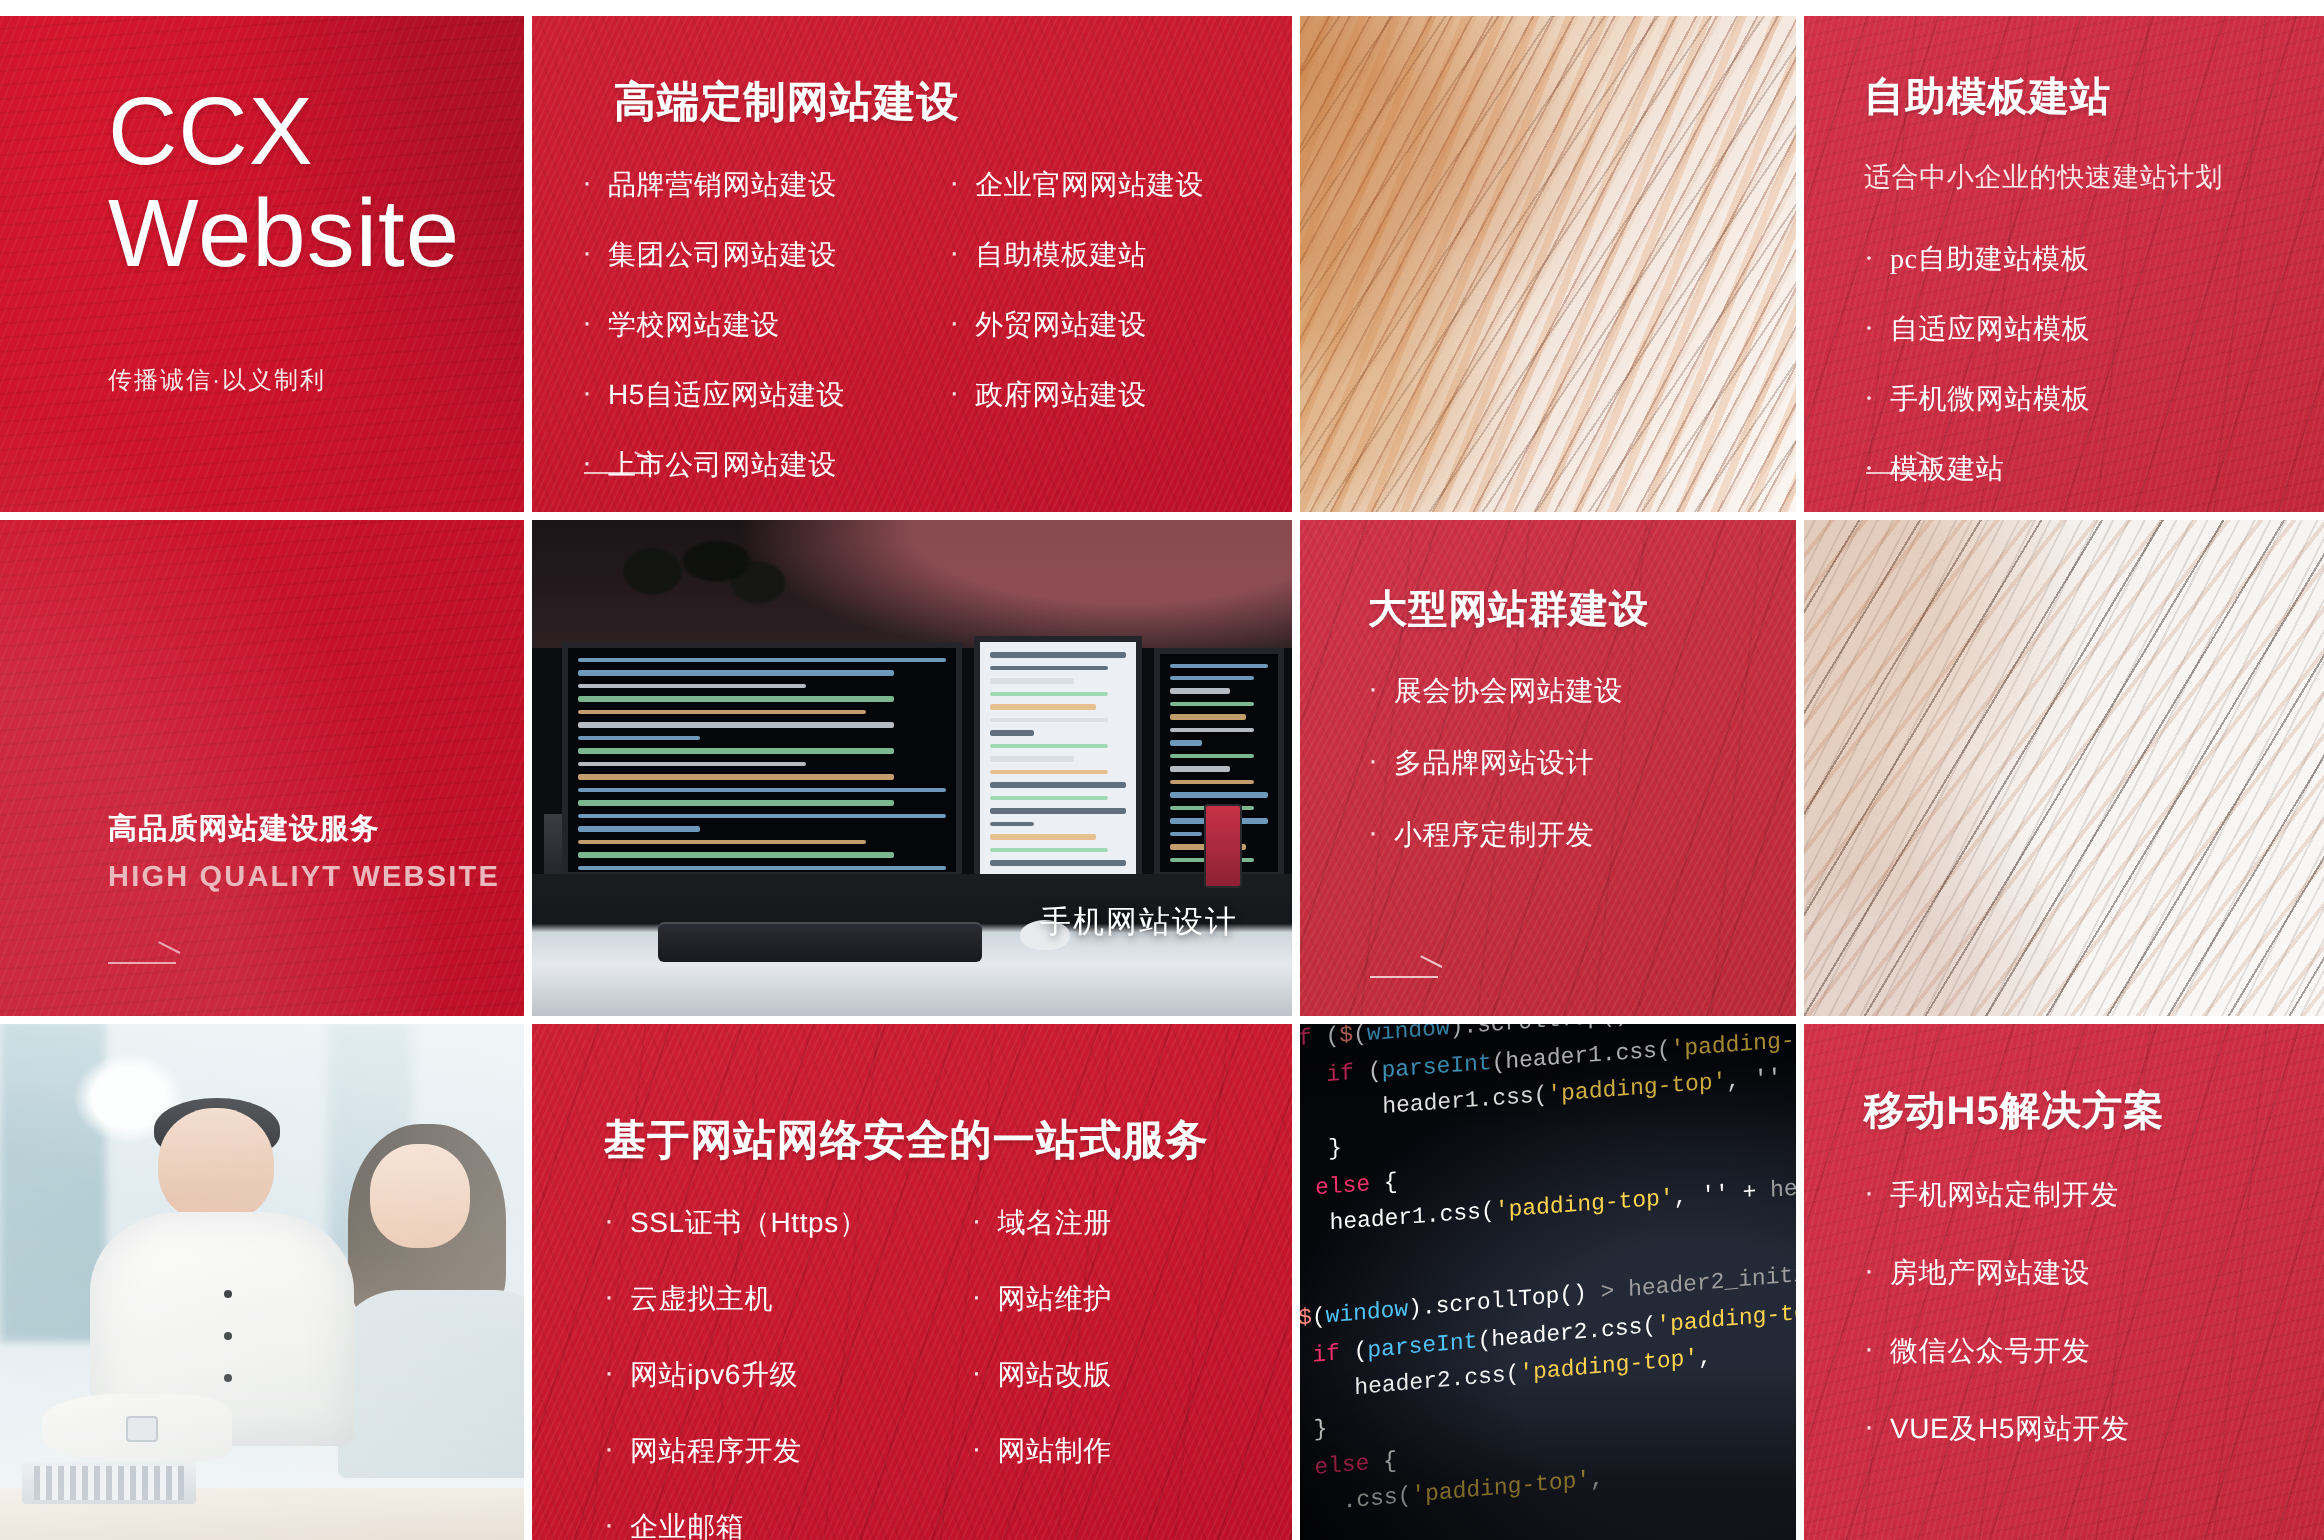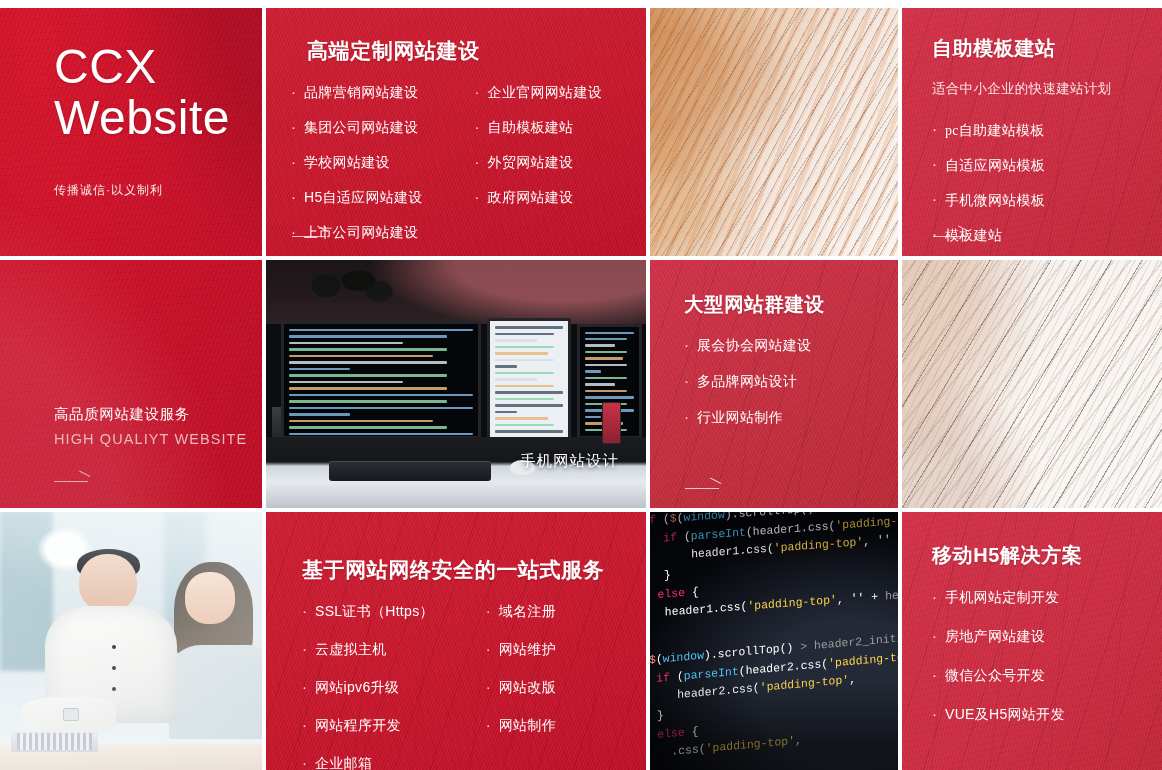--- a/index.html
+++ b/index.html
@@ -53,21 +53,21 @@
     pointer-events:none;
   }
   .brand-inner{ position:absolute; left:54px; top:42px; right:14px; }
   .brand-title{
     color:#fff; font-size:48px; line-height:1.06; font-weight:400;
     letter-spacing:.5px; text-shadow:0 1px 3px rgba(0,0,0,.18);
   }
   .brand-slogan{
     margin-top:38px; color:#f7e9ea; font-size:12px; letter-spacing:1px;
   }
-  .brand-foot{ position:absolute; left:54px; top:405px; }
+  .brand-foot{ position:absolute; left:54px; top:405px;font-weight:bold; }
   .brand-foot .zh{ color:#fff; font-size:14.5px; letter-spacing:.6px; }
   .brand-foot .en{ color:#e9b9bd; font-size:14.5px; letter-spacing:1.1px; margin-top:7px; }
 
   
   .arrow{ position:relative; width:38px; height:12px; margin-top:26px; }
   .arrow:before{
     content:""; position:absolute; left:0; top:8px; width:34px; height:1px;
     background:rgba(255,255,255,.72);
   }
   .arrow:after{
@@ -486,21 +486,21 @@
     </div>
     <div class="desk-label">手机网站设计</div>
   </div>
 
   <div class="cell redC" id="c-group">
     <div class="hairlines"></div>
     <div class="card-title">大型网站群建设</div>
     <ul class="svc">
       <li>展会协会网站建设</li>
       <li>多品牌网站设计</li>
-      <li>行业网站制作</li>
+      <li>小程序定制开发</li>
     </ul>
     <div class="arrow" style="position:absolute;left:37px;top:222px;margin:0"></div>
   </div>
 
   <div class="cell" id="c-tex2">
     <div class="tex-marble"></div>
   </div>
 
   <div class="cell" id="c-people">
     <div class="people">

